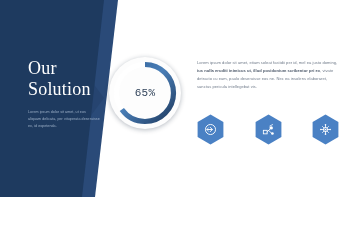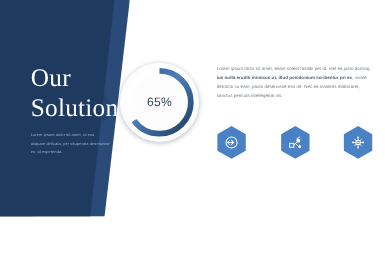--- a/index.html
+++ b/index.html
@@ -26,41 +26,41 @@
     position:absolute;left:0;top:0;width:350px;height:197px;
     background:#22406a;
     clip-path:polygon(0 0, 30px 0, 104px 98px, 30px 197px, 0 197px);
     opacity:.55;
   }
 
   
   .left-text{position:absolute;left:28px;top:58px;width:72px;z-index:6;}
   .title{
     font-family:"Liberation Serif", serif;
-    color:#ffffff;font-size:23px;line-height:1.16;font-weight:400;
+    color:#ffffff;font-size:18px;line-height:1.16;font-weight:400;
     letter-spacing:.2px;margin:0 0 9px 0;white-space:pre-line;
   }
   .lead{
     color:#9fb2c9;font-size:3.6px;line-height:2.05;
     letter-spacing:.08px;margin:0;
   }
 
   
   .donut-wrap{
     position:absolute;left:109px;top:57px;width:72px;height:72px;z-index:8;
   }
   .donut-disc{
     position:absolute;inset:0;border-radius:50%;
     background:#fdfdfd;
     box-shadow:0 1px 5px rgba(10,25,50,.30);
   }
   .donut-svg{position:absolute;inset:0;}
   .donut-label{
     position:absolute;inset:0;display:flex;align-items:center;justify-content:center;
-    font-family:Liberation Sans, sans-serif;
+    font-family:Liberation Mono, monospace;
     font-size:11px;color:#33455c;letter-spacing:.3px;
   }
 
   
   .right-col{position:absolute;left:197px;top:59px;width:142px;z-index:5;}
   .body-copy{
     color:#707b8a;font-size:4.05px;line-height:1.95;letter-spacing:.05px;margin:0;
     text-align:left;
   }
   .body-copy b{color:#4b5768;font-weight:700;}

